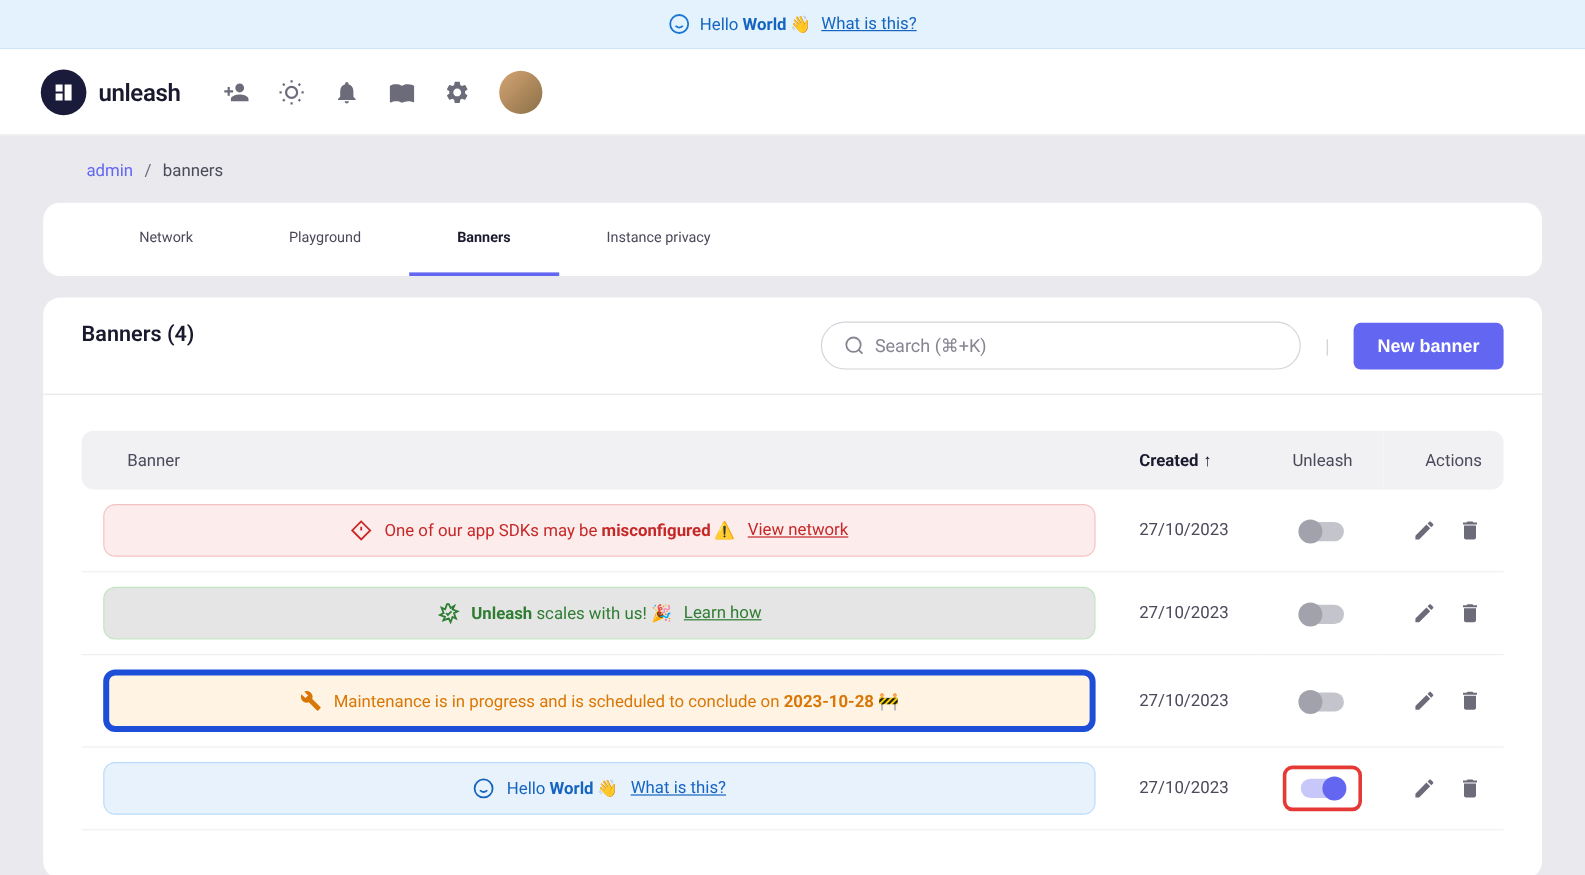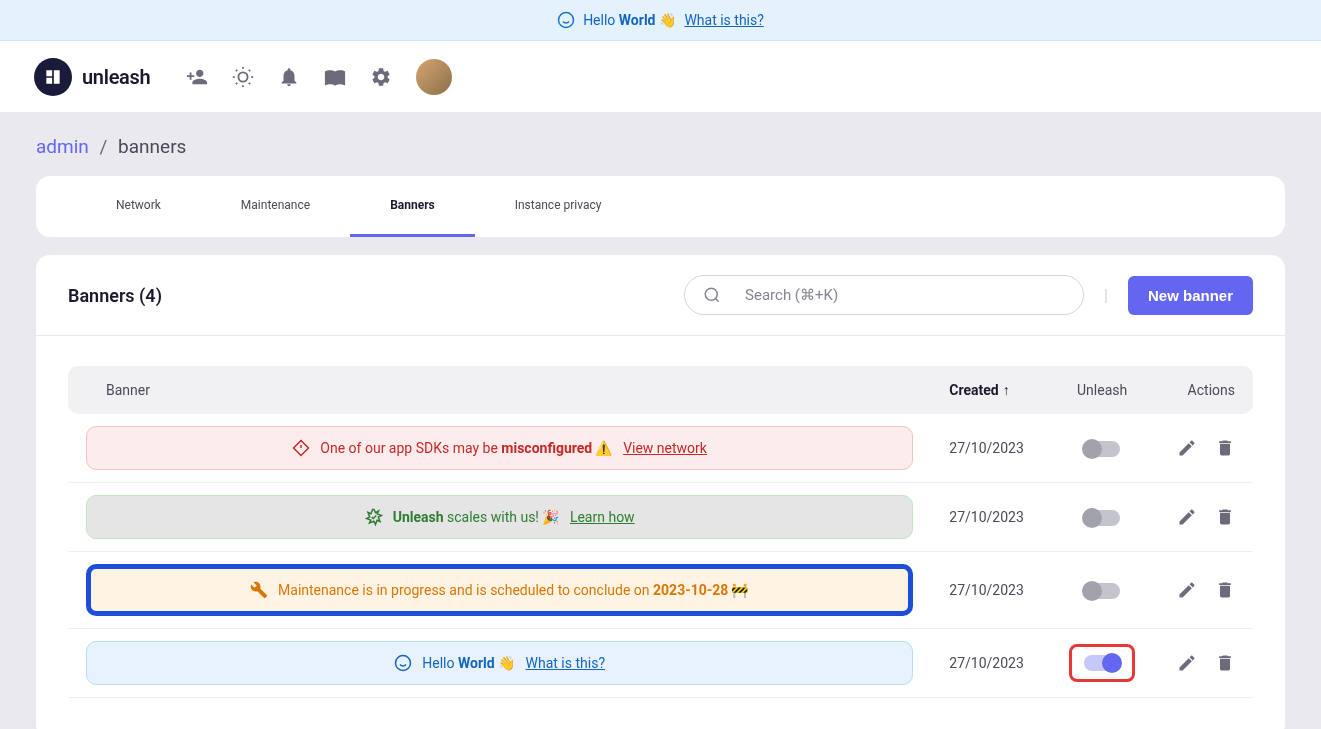--- a/index.html
+++ b/index.html
@@ -17,35 +17,35 @@
 .logo-mark svg { width: 20px; height: 20px; }
 .logo-text { font-size: 20px; font-weight: 600; color: #1a1a2e; letter-spacing: -0.3px; }
 .nav { display: flex; gap: 24px; flex: 1; }
 .nav-item { font-size: 15px; color: #1a1a2e; cursor: pointer; display: flex; align-items: center; gap: 4px; }
 .chevron { font-size: 12px; color: #6b6b7a; }
 .header-icons { display: flex; align-items: center; gap: 24px; }
 .header-icons .icon-btn { color: #6b6b7a; cursor: pointer; display: flex; align-items: center; }
 .avatar { width: 36px; height: 36px; border-radius: 50%; background: linear-gradient(135deg, #d4a574, #8b6f47); overflow: hidden; }
 
 .content { padding: 22px 36px; }
-.breadcrumb { font-size: 19px; margin-bottom: 18px; }
+.breadcrumb { font-size: 14px; margin-bottom: 18px; margin-left: 36px; }
 .breadcrumb a { color: #6366f1; text-decoration: none; }
 .breadcrumb .sep { color: #6b6b7a; margin: 0 6px; }
 .breadcrumb .current { color: #4a4a5a; }
 
 .card { background: #fff; border-radius: 14px; overflow: hidden; margin-bottom: 18px; }
 .tabs { display: flex; padding: 0 40px; }
 .tab { padding: 22px 40px; font-size: 12px; color: #4a4a5a; cursor: pointer; border-bottom: 3px solid transparent; }
 .tab.active { font-weight: 700; color: #1a1a2e; border-bottom-color: #6366f1; }
 
 .panel { background: #fff; border-radius: 14px; overflow: hidden; }
-.panel-header { display: flex; align-items: center; justify-content: space-between; padding: 20px 32px; border-bottom: 1px solid #e8e8ea; }
+.panel-header { display: flex; align-items: flex-start; justify-content: space-between; padding: 20px 32px; border-bottom: 1px solid #e8e8ea; }
 .panel-title { font-size: 18px; font-weight: 600; }
 .panel-header-right { display: flex; align-items: center; gap: 20px; }
-.search { display: flex; align-items: center; gap: 24px; border: 1px solid #d4d4da; border-radius: 24px; padding: 10px 18px; width: 400px; color: #868693; font-size: 15px; }
+.search { display: flex; align-items: center; gap: 8px; border: 1px solid #d4d4da; border-radius: 24px; padding: 10px 18px; width: 400px; color: #868693; font-size: 15px; }
 .search-divider { color: #d4d4da; }
 .btn-primary { background: #6366f1; color: #fff; border: none; border-radius: 6px; padding: 11px 20px; font-size: 15px; font-weight: 600; cursor: pointer; }
 
 .table-wrap { padding: 30px 32px 40px; }
 .table { width: 100%; border-collapse: collapse; }
 .table thead th { text-align: left; background: #f1f1f4; padding: 16px 18px; font-size: 14px; font-weight: 400; color: #4a4a5a; border-radius: 0; }
 .table thead th:first-child { border-top-left-radius: 10px; border-bottom-left-radius: 10px; padding-left: 38px; }
 .table thead th:last-child { border-top-right-radius: 10px; border-bottom-right-radius: 10px; }
 .table thead th.sorted { font-weight: 700; color: #1a1a2e; }
 .sort-arrow { margin-left: 4px; }
@@ -147,21 +147,21 @@
 <div class="content">
   <div class="breadcrumb">
     <a href="#">admin</a>
     <span class="sep">/</span>
     <span class="current">banners</span>
   </div>
 
   <div class="card">
     <div class="tabs">
       <div class="tab">Network</div>
-      <div class="tab">Maintenance</div>
+      <div class="tab">Playground</div>
       <div class="tab active">Banners</div>
       <div class="tab">Instance privacy</div>
     </div>
   </div>
 
   <div class="panel">
     <div class="panel-header">
       <div class="panel-title">Banners (4)</div>
       <div class="panel-header-right">
         <div class="search">

